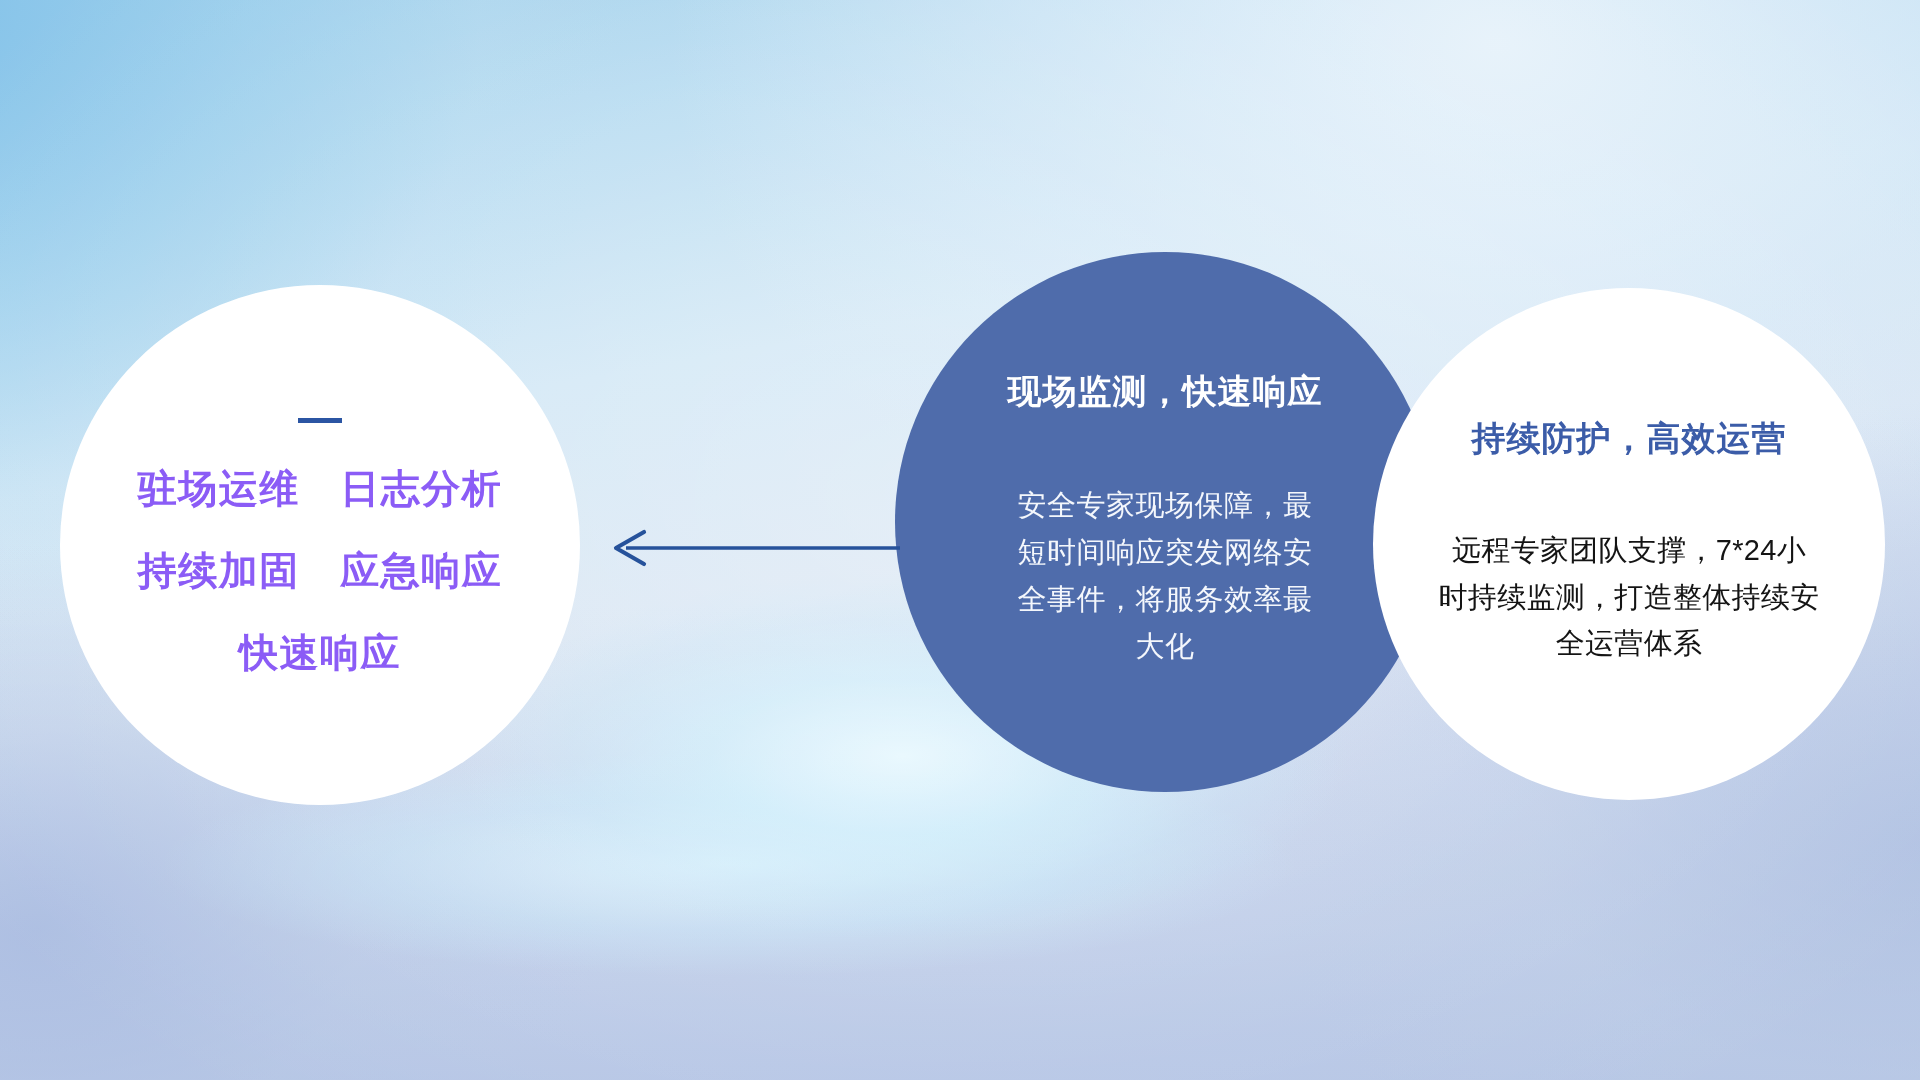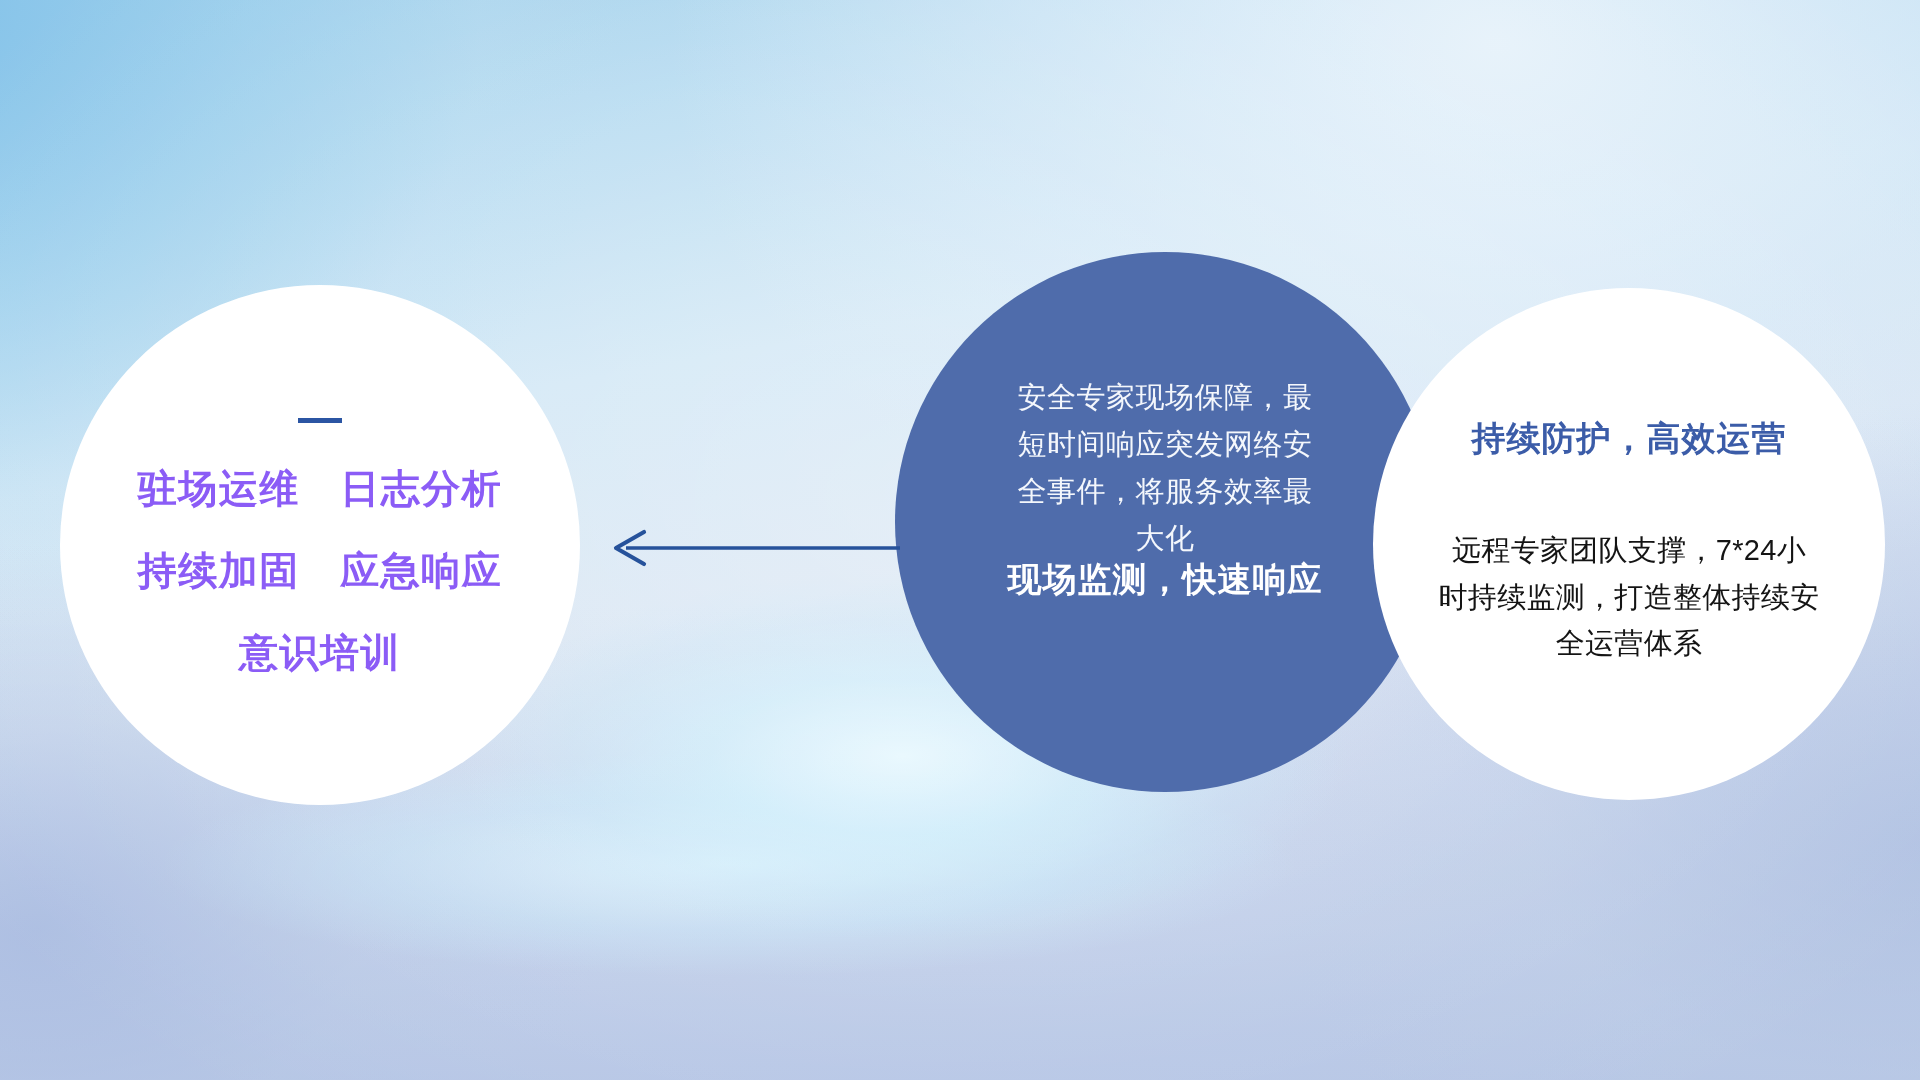--- a/index.html
+++ b/index.html
@@ -197,35 +197,35 @@
   <div class="bg-layer bg-lav-br"></div>
   <div class="bg-layer bg-cyan-swoosh2"></div>
   <div class="bg-layer bg-cyan-swoosh"></div>
   <div class="bg-layer bg-edge-soft"></div>
 
   <div id="circle-left" class="circle">
     <div class="circle-inner">
       <div id="left-dash" style="background: rgb(43, 85, 163);"></div>
       <div id="left-line-1" class="left-line">驻场运维　日志分析</div>
       <div id="left-line-2" class="left-line">持续加固　应急响应</div>
-      <div id="left-line-3" class="left-line">意识培训</div>
+      <div id="left-line-3" class="left-line">快速响应</div>
     </div>
   </div>
 
   <div id="arrow-connector">
     <svg width="300" height="52" viewBox="0 0 300 52" xmlns="http://www.w3.org/2000/svg">
       <line x1="300" y1="26" x2="26" y2="26" stroke="#26529b" stroke-width="3.4"></line>
       <polyline points="44,10 16,26 44,42" fill="none" stroke="#26529b" stroke-width="4.2" stroke-linecap="round" stroke-linejoin="round"></polyline>
     </svg>
   </div>
 
   <div id="circle-mid" class="circle" style="background: rgb(79, 108, 171);">
     <div class="circle-inner">
+      <div id="mid-title">现场监测，快速响应</div>
       <div id="mid-body">安全专家现场保障，最短时间响应突发网络安全事件，将服务效率最大化</div>
-      <div id="mid-title">现场监测，快速响应</div>
     </div>
   </div>
 
   <div id="circle-right" class="circle">
     <div class="circle-inner">
       <div id="right-title" style="color: rgb(59, 92, 168);">持续防护，高效运营</div>
       <div id="right-body">远程专家团队支撑，7*24小时持续监测，打造整体持续安全运营体系</div>
     </div>
   </div>
 

